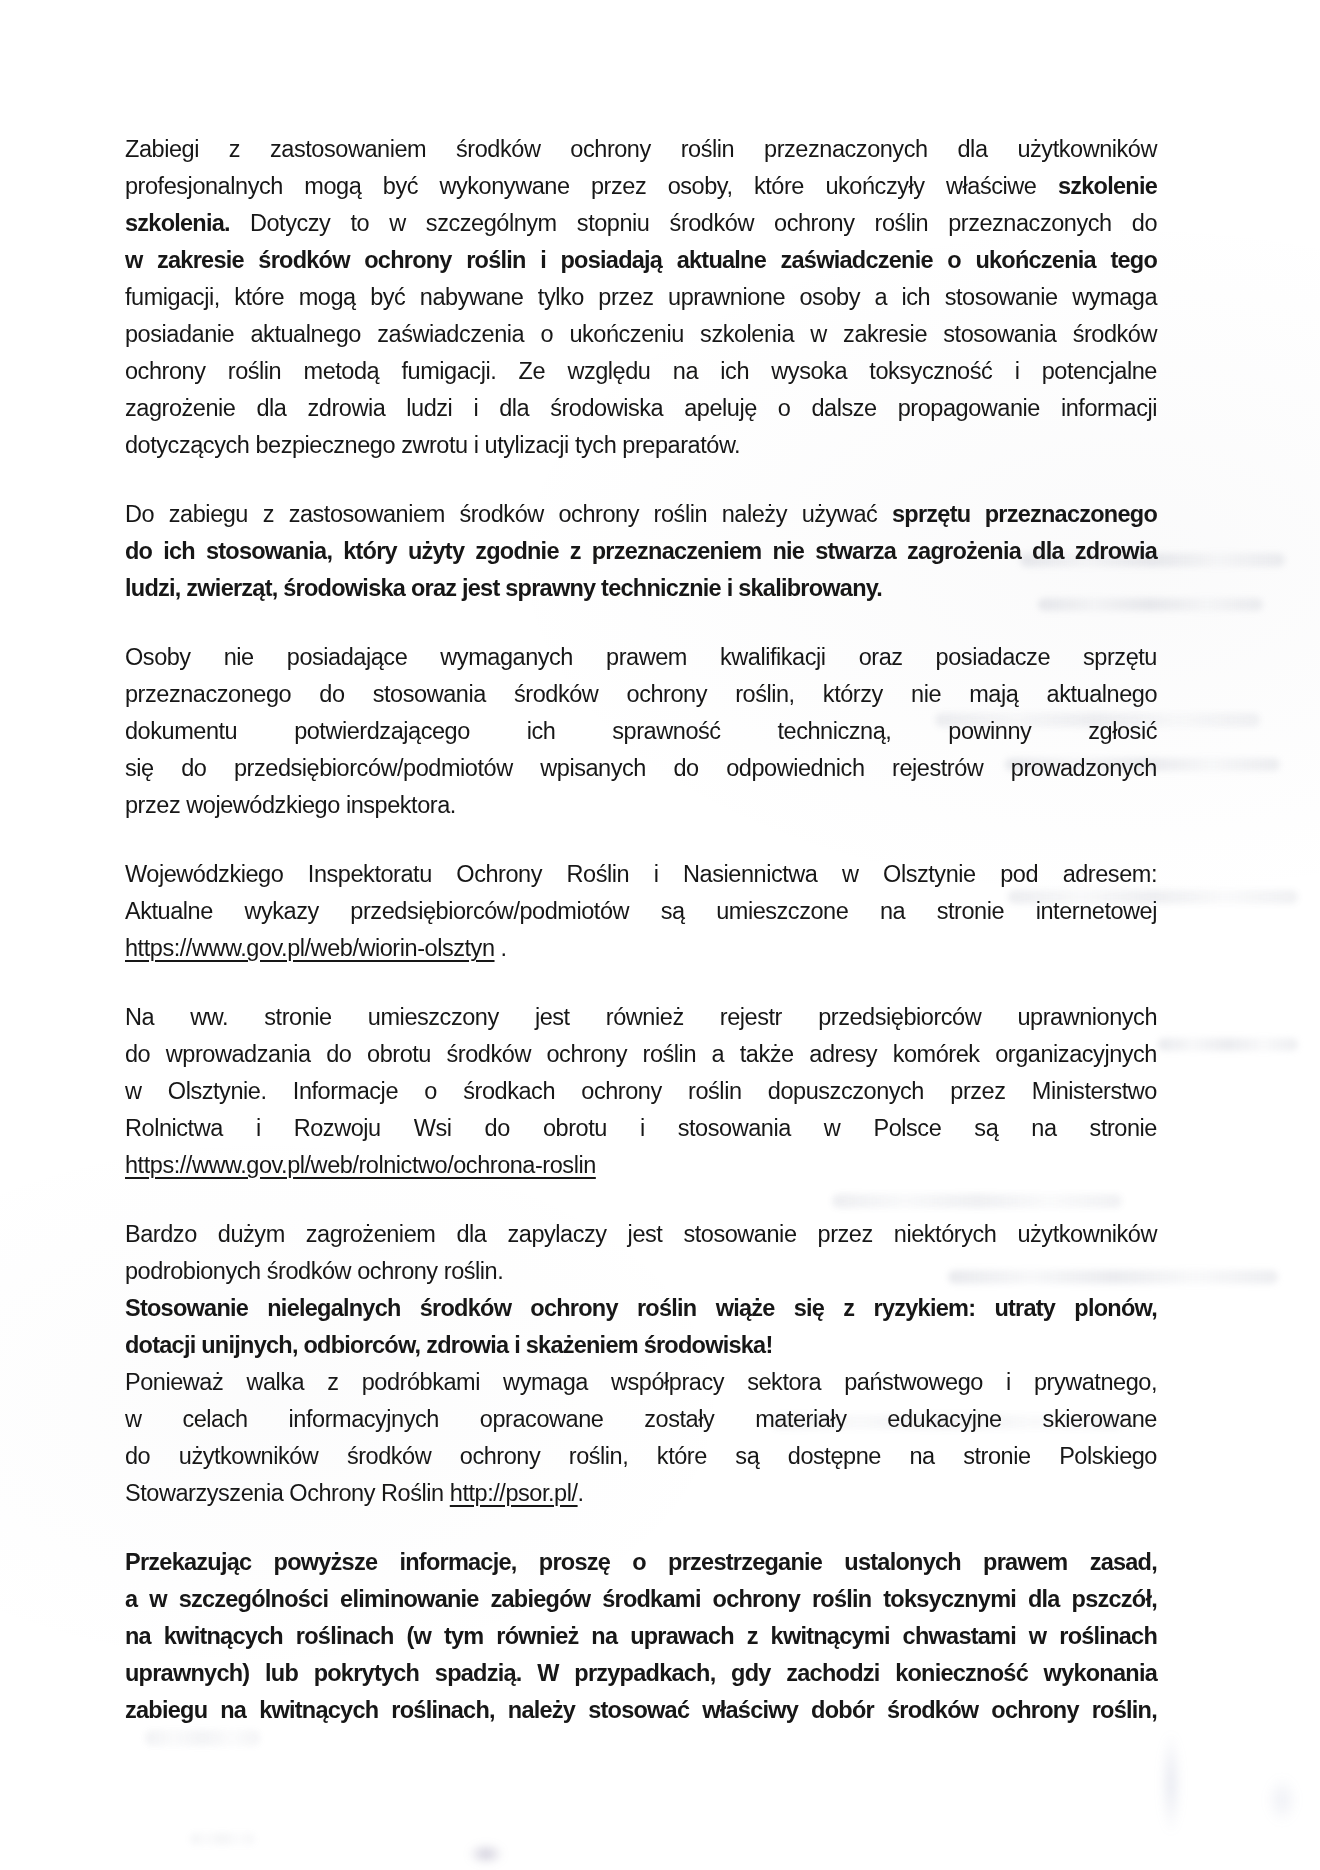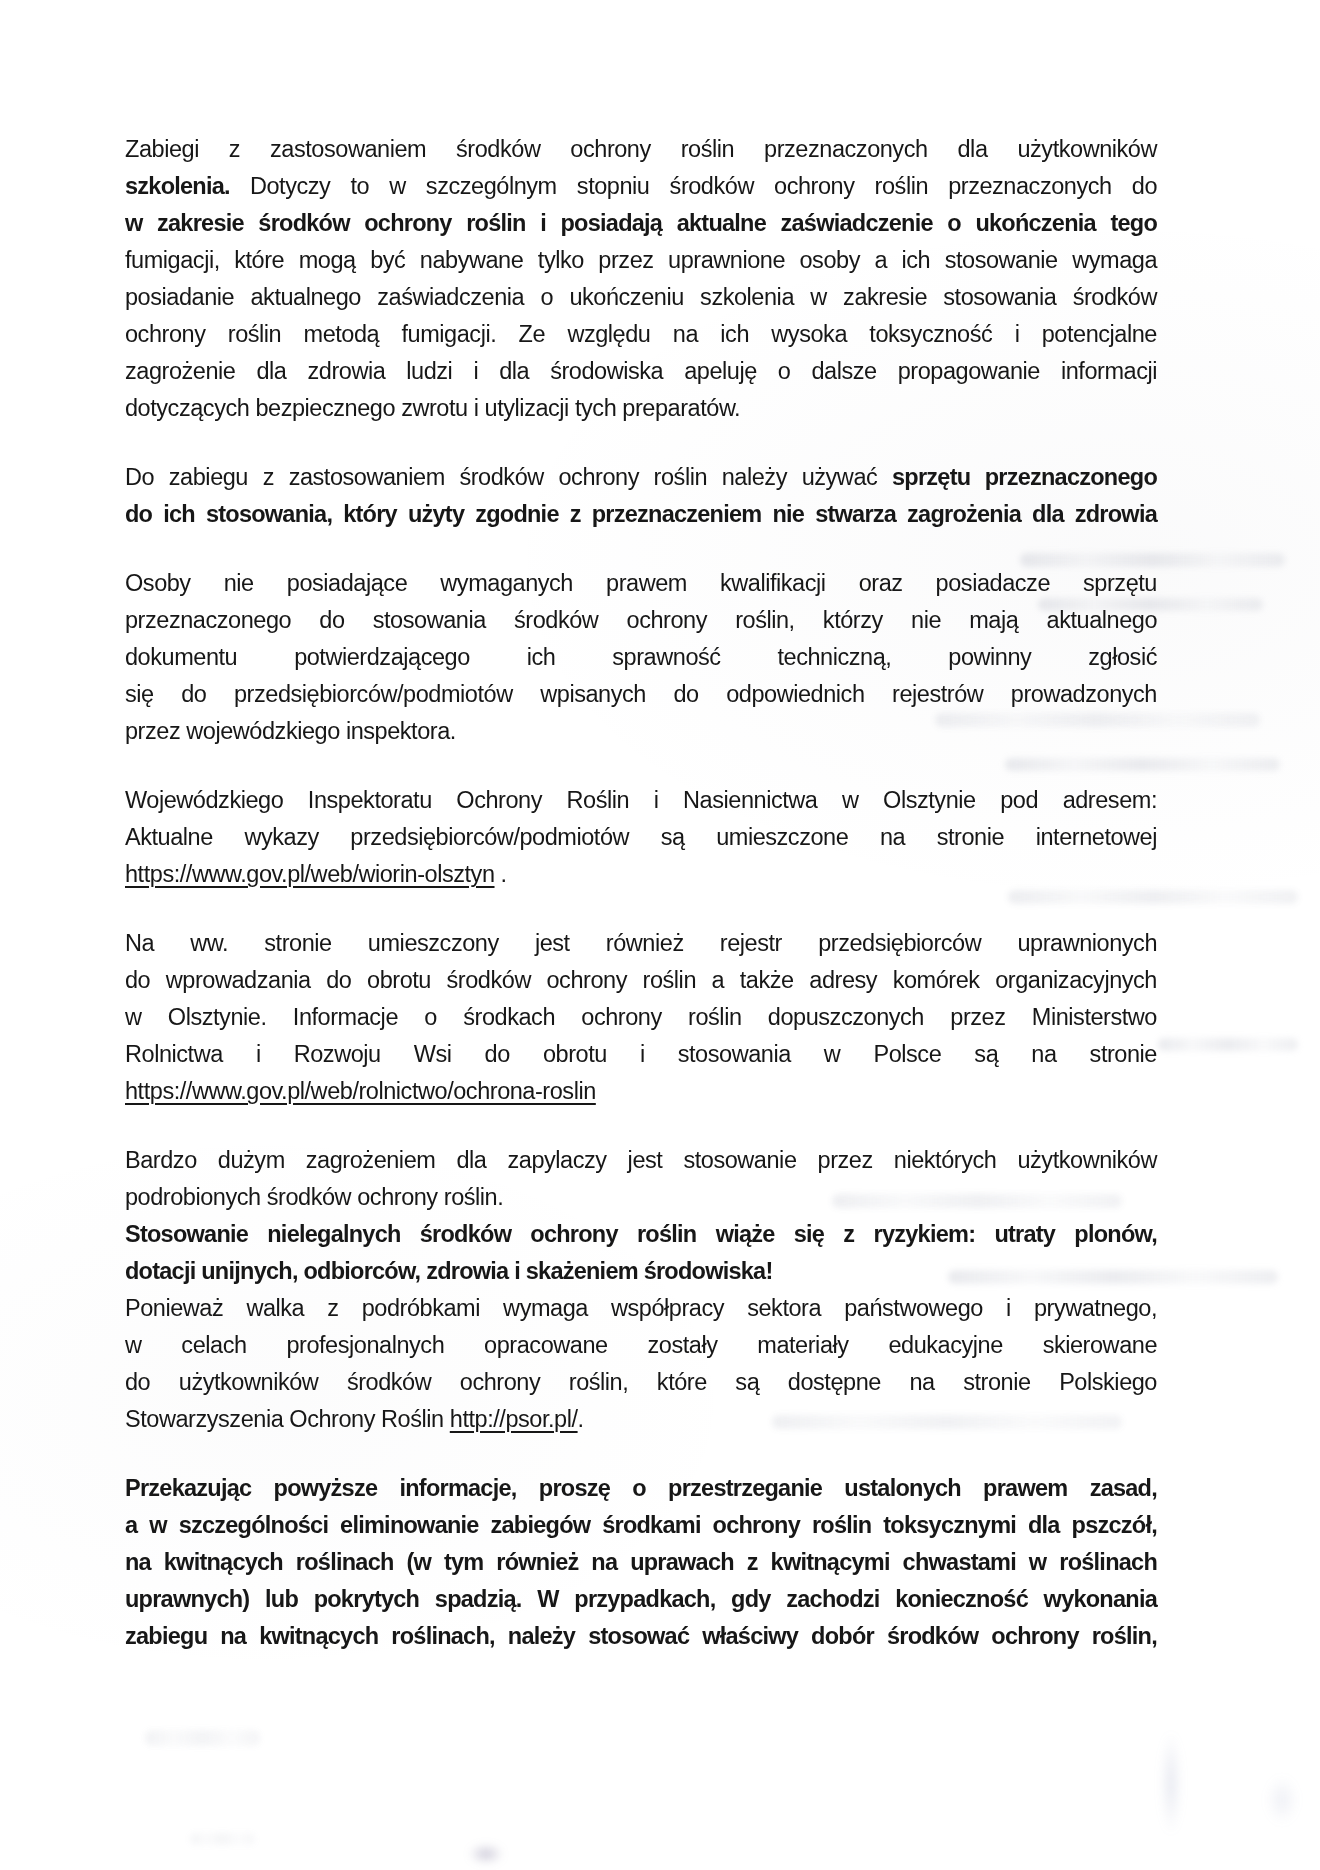--- a/index.html
+++ b/index.html
@@ -71,31 +71,33 @@
   <div class="smudge" style="left:463px; top:1842px; width:46px; height:24px;
               background: radial-gradient(closest-side, rgba(105,98,140,0.40), rgba(105,98,140,0.0) 75%);"></div>
   <div class="smudge" style="left:1158px; top:1718px; width:26px; height:130px;
               background: radial-gradient(closest-side, rgba(120,130,175,0.18), rgba(120,130,175,0.0) 80%);"></div>
   <div class="smudge" style="left:1262px; top:1770px; width:40px; height:60px;
               background: radial-gradient(closest-side, rgba(120,130,175,0.12), rgba(120,130,175,0.0) 80%);"></div>
 
   <div class="textblock">
       <div class="para">
         <div class="line j"><span>Zabiegi z zastosowaniem środków ochrony roślin przeznaczonych dla użytkowników</span></div>
+        <div class="line j"><span>profesjonalnych mogą być wykonywane przez osoby, które ukończyły właściwe </span><span class="b">szkolenie</span></div>
         <div class="line j"><span class="b">szkolenia.</span><span> Dotyczy to w szczególnym stopniu środków ochrony roślin przeznaczonych do</span></div>
         <div class="line j"><span class="b">w zakresie środków ochrony roślin i posiadają aktualne zaświadczenie o ukończenia tego</span></div>
         <div class="line j"><span>fumigacji, które mogą być nabywane tylko przez uprawnione osoby a ich stosowanie wymaga</span></div>
         <div class="line j"><span>posiadanie aktualnego zaświadczenia o ukończeniu szkolenia w zakresie stosowania środków</span></div>
         <div class="line j"><span>ochrony roślin metodą fumigacji. Ze względu na ich wysoka toksyczność i potencjalne</span></div>
         <div class="line j"><span>zagrożenie dla zdrowia ludzi i dla środowiska apeluję o dalsze propagowanie informacji</span></div>
         <div class="line"><span>dotyczących bezpiecznego zwrotu i utylizacji tych preparatów.</span></div>
       </div>
       <div class="para">
         <div class="line j"><span>Do zabiegu z zastosowaniem środków ochrony roślin należy używać </span><span class="b">sprzętu przeznaczonego</span></div>
         <div class="line j"><span class="b">do ich stosowania, który użyty zgodnie z przeznaczeniem nie stwarza zagrożenia dla zdrowia</span></div>
+        <div class="line"><span class="b">ludzi, zwierząt, środowiska oraz jest sprawny technicznie i skalibrowany.</span></div>
       </div>
       <div class="para">
         <div class="line j"><span>Osoby nie posiadające wymaganych prawem kwalifikacji oraz posiadacze sprzętu</span></div>
         <div class="line j"><span>przeznaczonego do stosowania środków ochrony roślin, którzy nie mają aktualnego</span></div>
         <div class="line j"><span>dokumentu potwierdzającego ich sprawność techniczną, powinny zgłosić</span></div>
         <div class="line j"><span>się do przedsiębiorców/podmiotów wpisanych do odpowiednich rejestrów prowadzonych</span></div>
         <div class="line"><span>przez wojewódzkiego inspektora.</span></div>
       </div>
       <div class="para">
         <div class="line j"><span>Wojewódzkiego Inspektoratu Ochrony Roślin i Nasiennictwa w Olsztynie pod adresem:</span></div>
@@ -108,21 +110,21 @@
         <div class="line j"><span>w Olsztynie. Informacje o środkach ochrony roślin dopuszczonych przez Ministerstwo</span></div>
         <div class="line j"><span>Rolnictwa i Rozwoju Wsi do obrotu i stosowania w Polsce są na stronie</span></div>
         <div class="line"><span class="u">https://www.gov.pl/web/rolnictwo/ochrona-roslin</span></div>
       </div>
       <div class="para">
         <div class="line j"><span>Bardzo dużym zagrożeniem dla zapylaczy jest stosowanie przez niektórych użytkowników</span></div>
         <div class="line"><span>podrobionych środków ochrony roślin.</span></div>
         <div class="line j"><span class="b">Stosowanie nielegalnych środków ochrony roślin wiąże się z ryzykiem: utraty plonów,</span></div>
         <div class="line"><span class="b">dotacji unijnych, odbiorców, zdrowia i skażeniem środowiska!</span></div>
         <div class="line j"><span>Ponieważ walka z podróbkami wymaga współpracy sektora państwowego i prywatnego,</span></div>
-        <div class="line j"><span>w celach profesjonalnych opracowane zostały materiały edukacyjne skierowane</span></div>
+        <div class="line j"><span>w celach informacyjnych opracowane zostały materiały edukacyjne skierowane</span></div>
         <div class="line j"><span>do użytkowników środków ochrony roślin, które są dostępne na stronie Polskiego</span></div>
         <div class="line"><span>Stowarzyszenia Ochrony Roślin </span><span class="u">http://psor.pl/</span><span>.</span></div>
       </div>
       <div class="para gap-before">
         <div class="line j"><span class="b">Przekazując powyższe informacje, proszę o przestrzeganie ustalonych prawem zasad,</span></div>
         <div class="line j"><span class="b">a w szczególności eliminowanie zabiegów środkami ochrony roślin toksycznymi dla pszczół,</span></div>
         <div class="line j"><span class="b">na kwitnących roślinach (w tym również na uprawach z kwitnącymi chwastami w roślinach</span></div>
         <div class="line j"><span class="b">uprawnych) lub pokrytych spadzią. W przypadkach, gdy zachodzi konieczność wykonania</span></div>
         <div class="line j"><span class="b">zabiegu na kwitnących roślinach, należy stosować właściwy dobór środków ochrony roślin,</span></div>
       </div>

